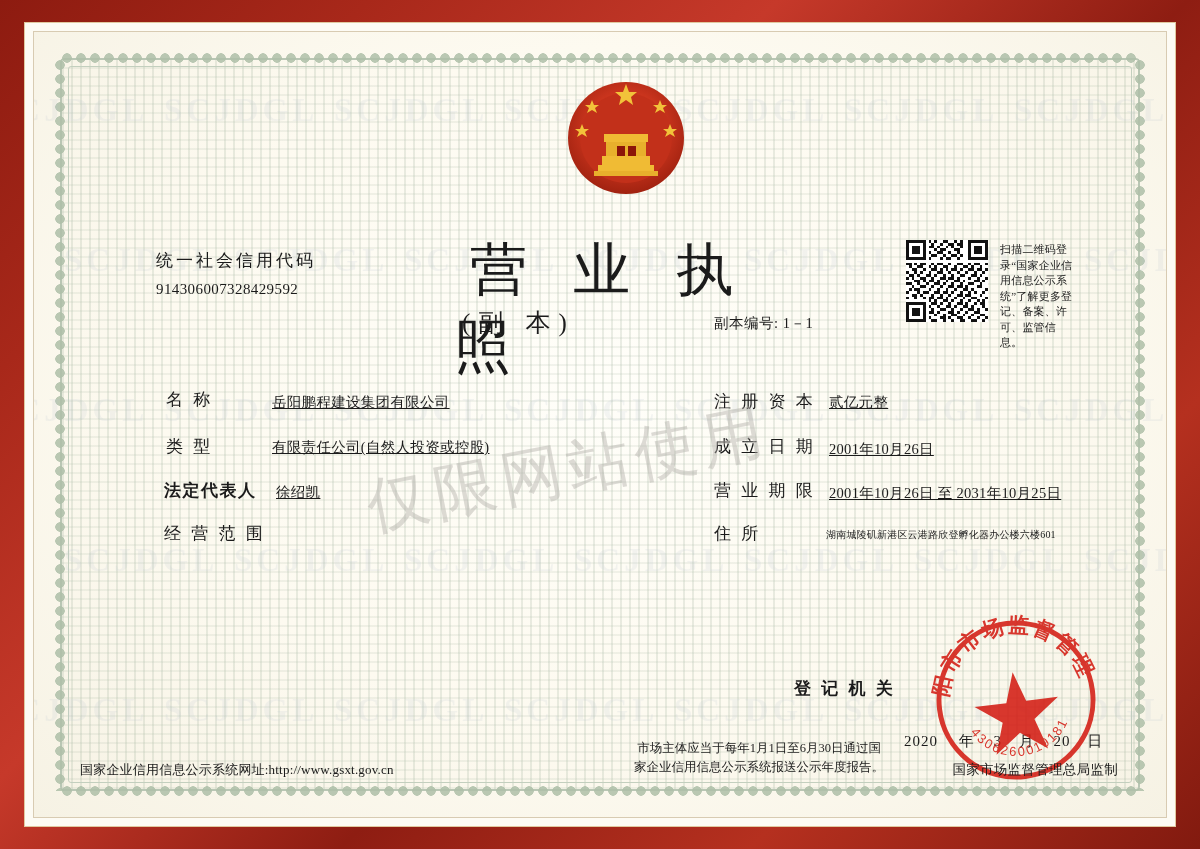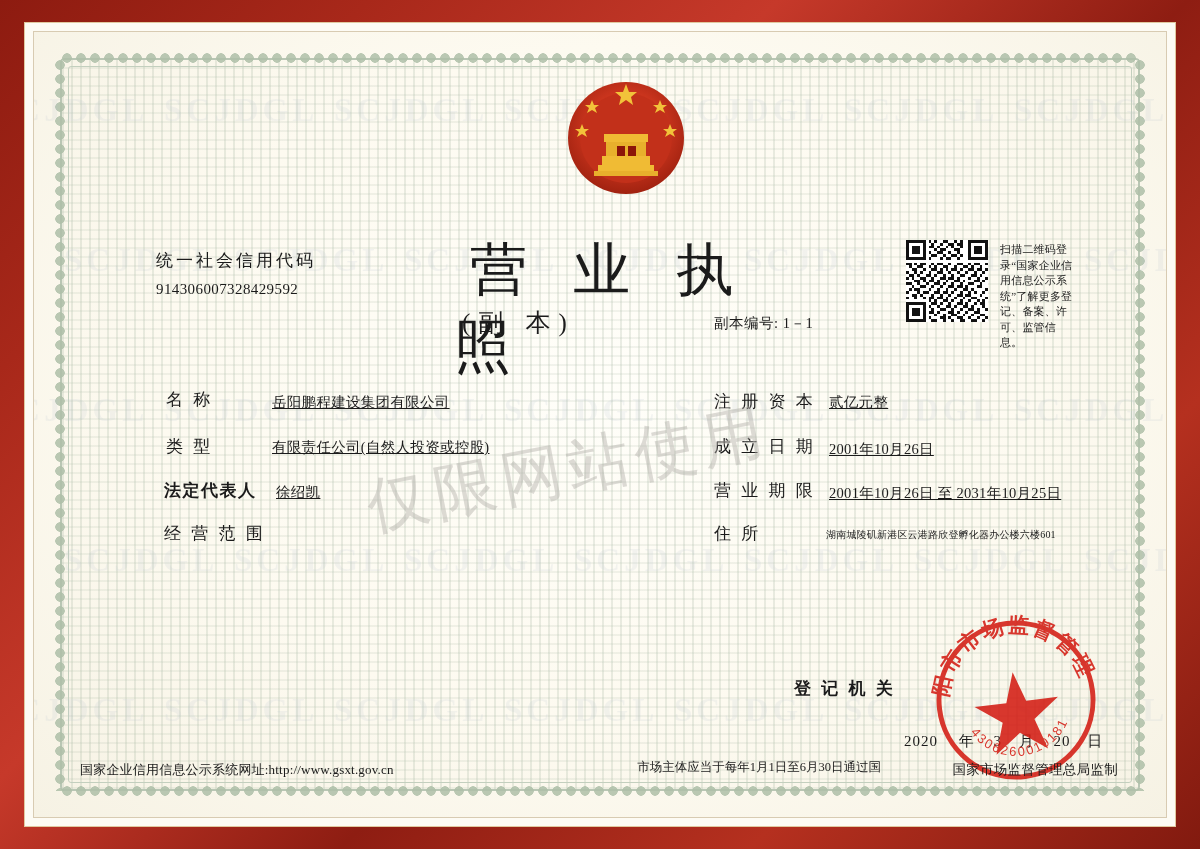--- a/index.html
+++ b/index.html
@@ -489,18 +489,19 @@
             </text>
           </g>
         </svg>
       </div>
 
       <div class="diagonal-watermark">仅限网站使用</div>
 
       <div class="footer-left">国家企业信用信息公示系统网址:http://www.gsxt.gov.cn</div>
       <div class="footer-center">
         <div>市场主体应当于每年1月1日至6月30日通过国</div>
+        <div>家企业信用信息公示系统报送公示年度报告。</div>
       </div>
       <div class="footer-right">国家市场监督管理总局监制</div>
 
     </div>
   </div>
 </div>
 
 </body></html>

